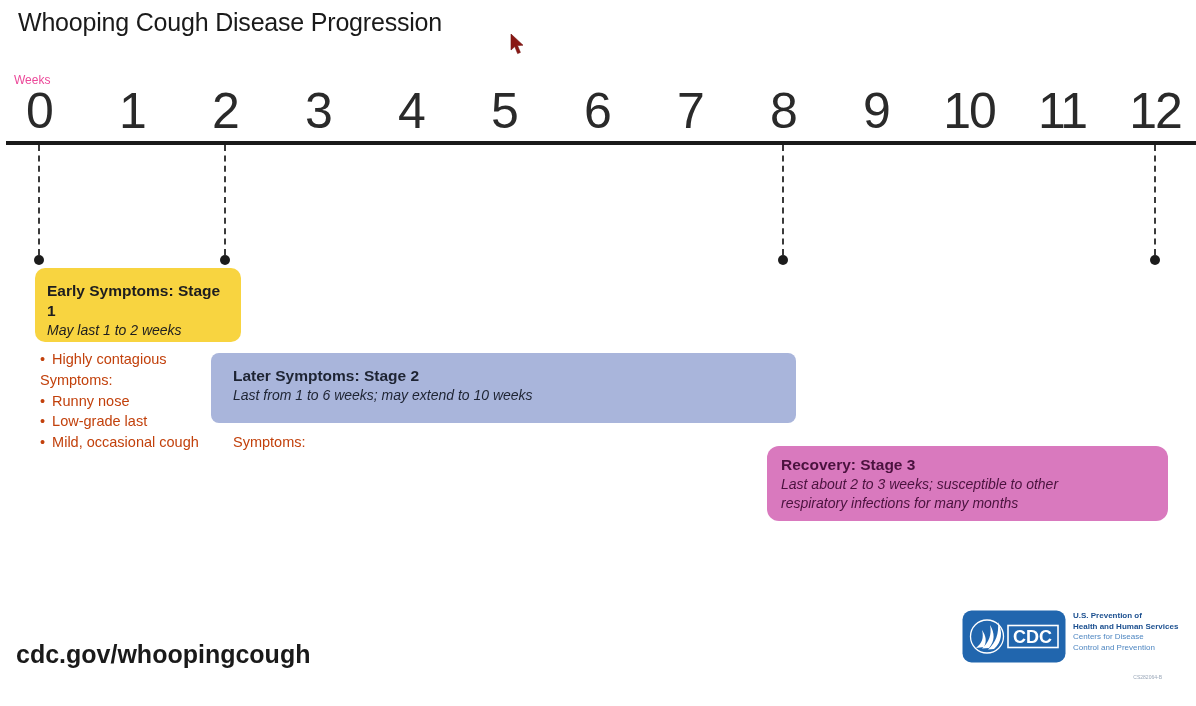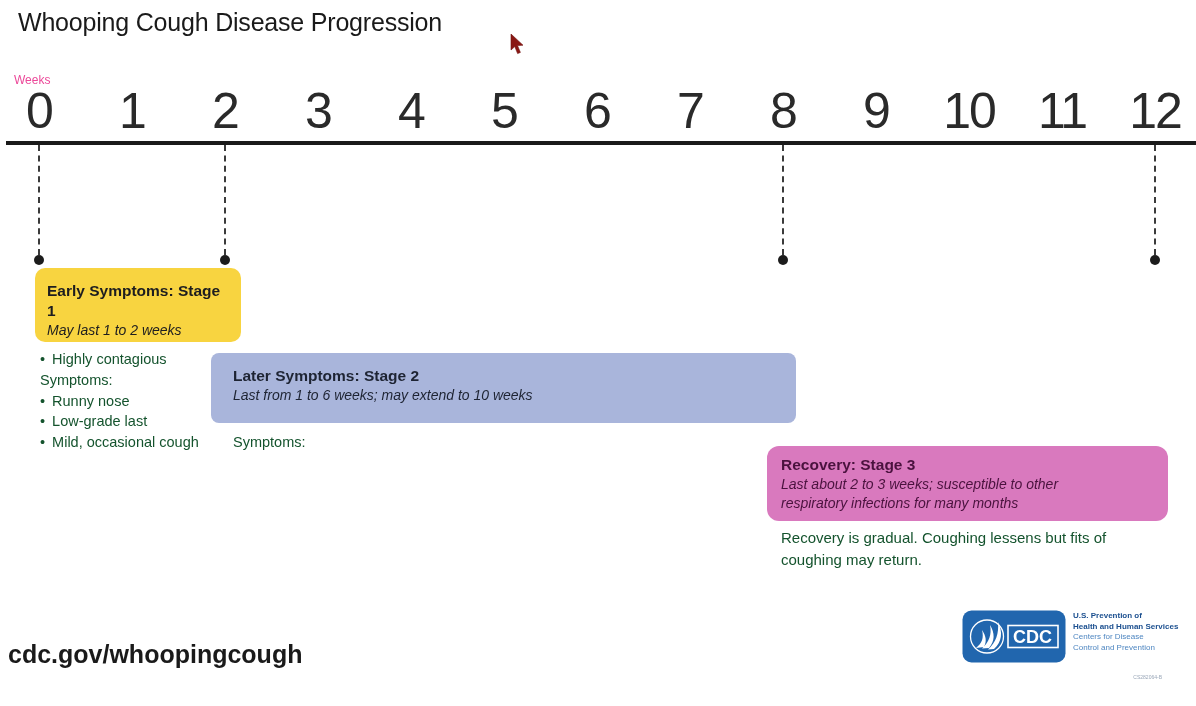--- a/index.html
+++ b/index.html
@@ -20,29 +20,29 @@
 
   .stage-box { position:absolute; color:#1d1d1f; }
   .stage-box .hd { font-size:15.5px; font-weight:700; line-height:1.3; }
   .stage-box .dur { font-size:14px; font-style:italic; line-height:1.35; }
 
   .box1 { left:35px; top:268px; width:206px; height:74px; background:#f8d440; border-radius:10px; padding:13px 12px; }
   .box2 { left:211px; top:353px; width:585px; height:70px; background:#a9b5db; border-radius:8px; padding:13px 22px; color:#1e2433; }
   .box3 { left:767px; top:446px; width:401px; height:75px; background:#d979be; border-radius:12px; padding:9px 14px; color:#4a123e; }
   .box3 .dur { max-width:318px; }
 
-  .notes { position:absolute; font-size:14.5px; color:#14532d; line-height:20.8px; }
+  .notes { position:absolute; font-size:14.5px; color:#c2410c; line-height:20.8px; }
   .notes .line .b { margin-right:7px; }
   .notes .line .b:empty { margin-right:0; }
   .s1-list { left:40px; top:349px; }
   .s2-notes { left:233px; top:432px; }
   .s2-notes .bullets { padding-left:10px; }
   .s3-note { left:781px; top:527px; width:365px; font-size:15px; line-height:21.5px; }
 
-  .footer-url { position:absolute; left:8px; top:640px; font-size:25px; font-weight:700; color:#1a1a1a; }
+  .footer-url { position:absolute; left:16px; top:640px; font-size:25px; font-weight:700; color:#1a1a1a; }
 
   .cdc-logo { position:absolute; left:962px; top:610px; }
   .hhs-text { position:absolute; left:1073px; top:611px; font-size:8px; line-height:10.5px; }
   .hhs-text .bold { font-weight:700; color:#1b4f8f; }
   .hhs-text .light { color:#4e86c1; }
   .doc-code { position:absolute; left:1100px; top:674px; width:62px; text-align:right; font-size:5px; color:#9aa7b8; }
 </style>
 </head>
 <body>
 
@@ -109,21 +109,20 @@
 
   <div class="notes s2-notes">
     <div class="line">Symptoms:</div>
   </div>
 
   <div class="stage-box box3">
     <div class="hd">Recovery: Stage 3</div>
     <div class="dur">Last about 2 to 3 weeks; susceptible to other respiratory infections for many months</div>
   </div>
 
-  <div class="notes s3-note">Recovery is gradual. Coughing lessens but fits of coughing may return.</div>
 
   <div class="footer-url">cdc.gov/whoopingcough</div>
 
   <svg class="cdc-logo" width="104" height="53" viewBox="0 0 104 53">
     <rect x="0.5" y="0.5" width="103" height="52" rx="9" fill="#2166ae"></rect>
     <g>
       <circle cx="25" cy="26.5" r="16.5" fill="none" stroke="#ffffff" stroke-width="1.3"></circle>
       <path d="M14 38 C20 33, 22 28, 20 20 C24 26, 25 31, 22 37 Z" fill="#ffffff"></path>
       <path d="M20 38.5 C27 32, 30 25, 28 15 C33 23, 33 31, 27 38 Z" fill="#ffffff"></path>
       <path d="M26 39.5 C34 32, 37 24, 36 12 C41 22, 40 32, 32 39 Z" fill="#ffffff"></path>

